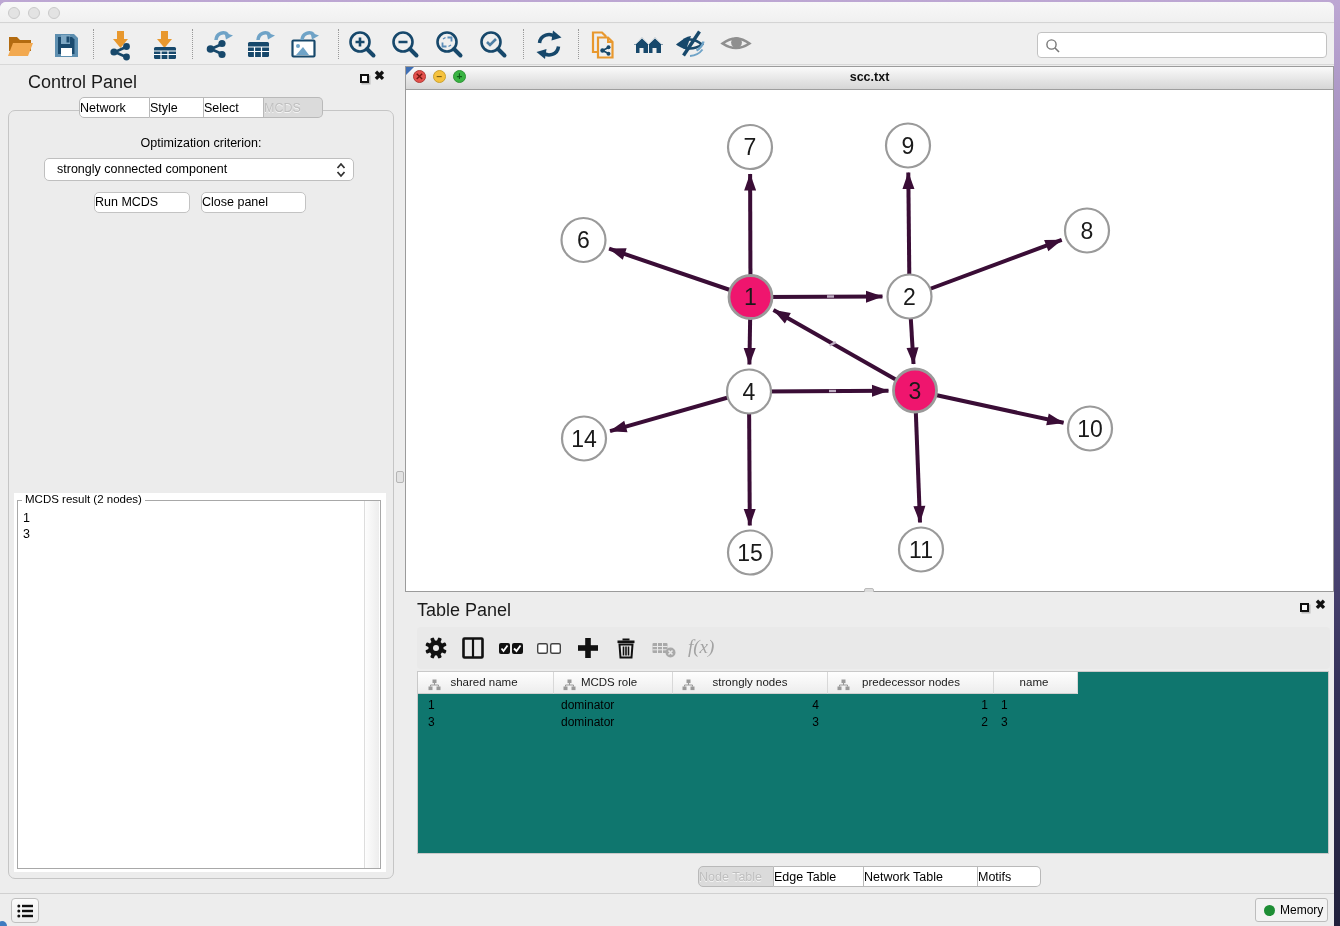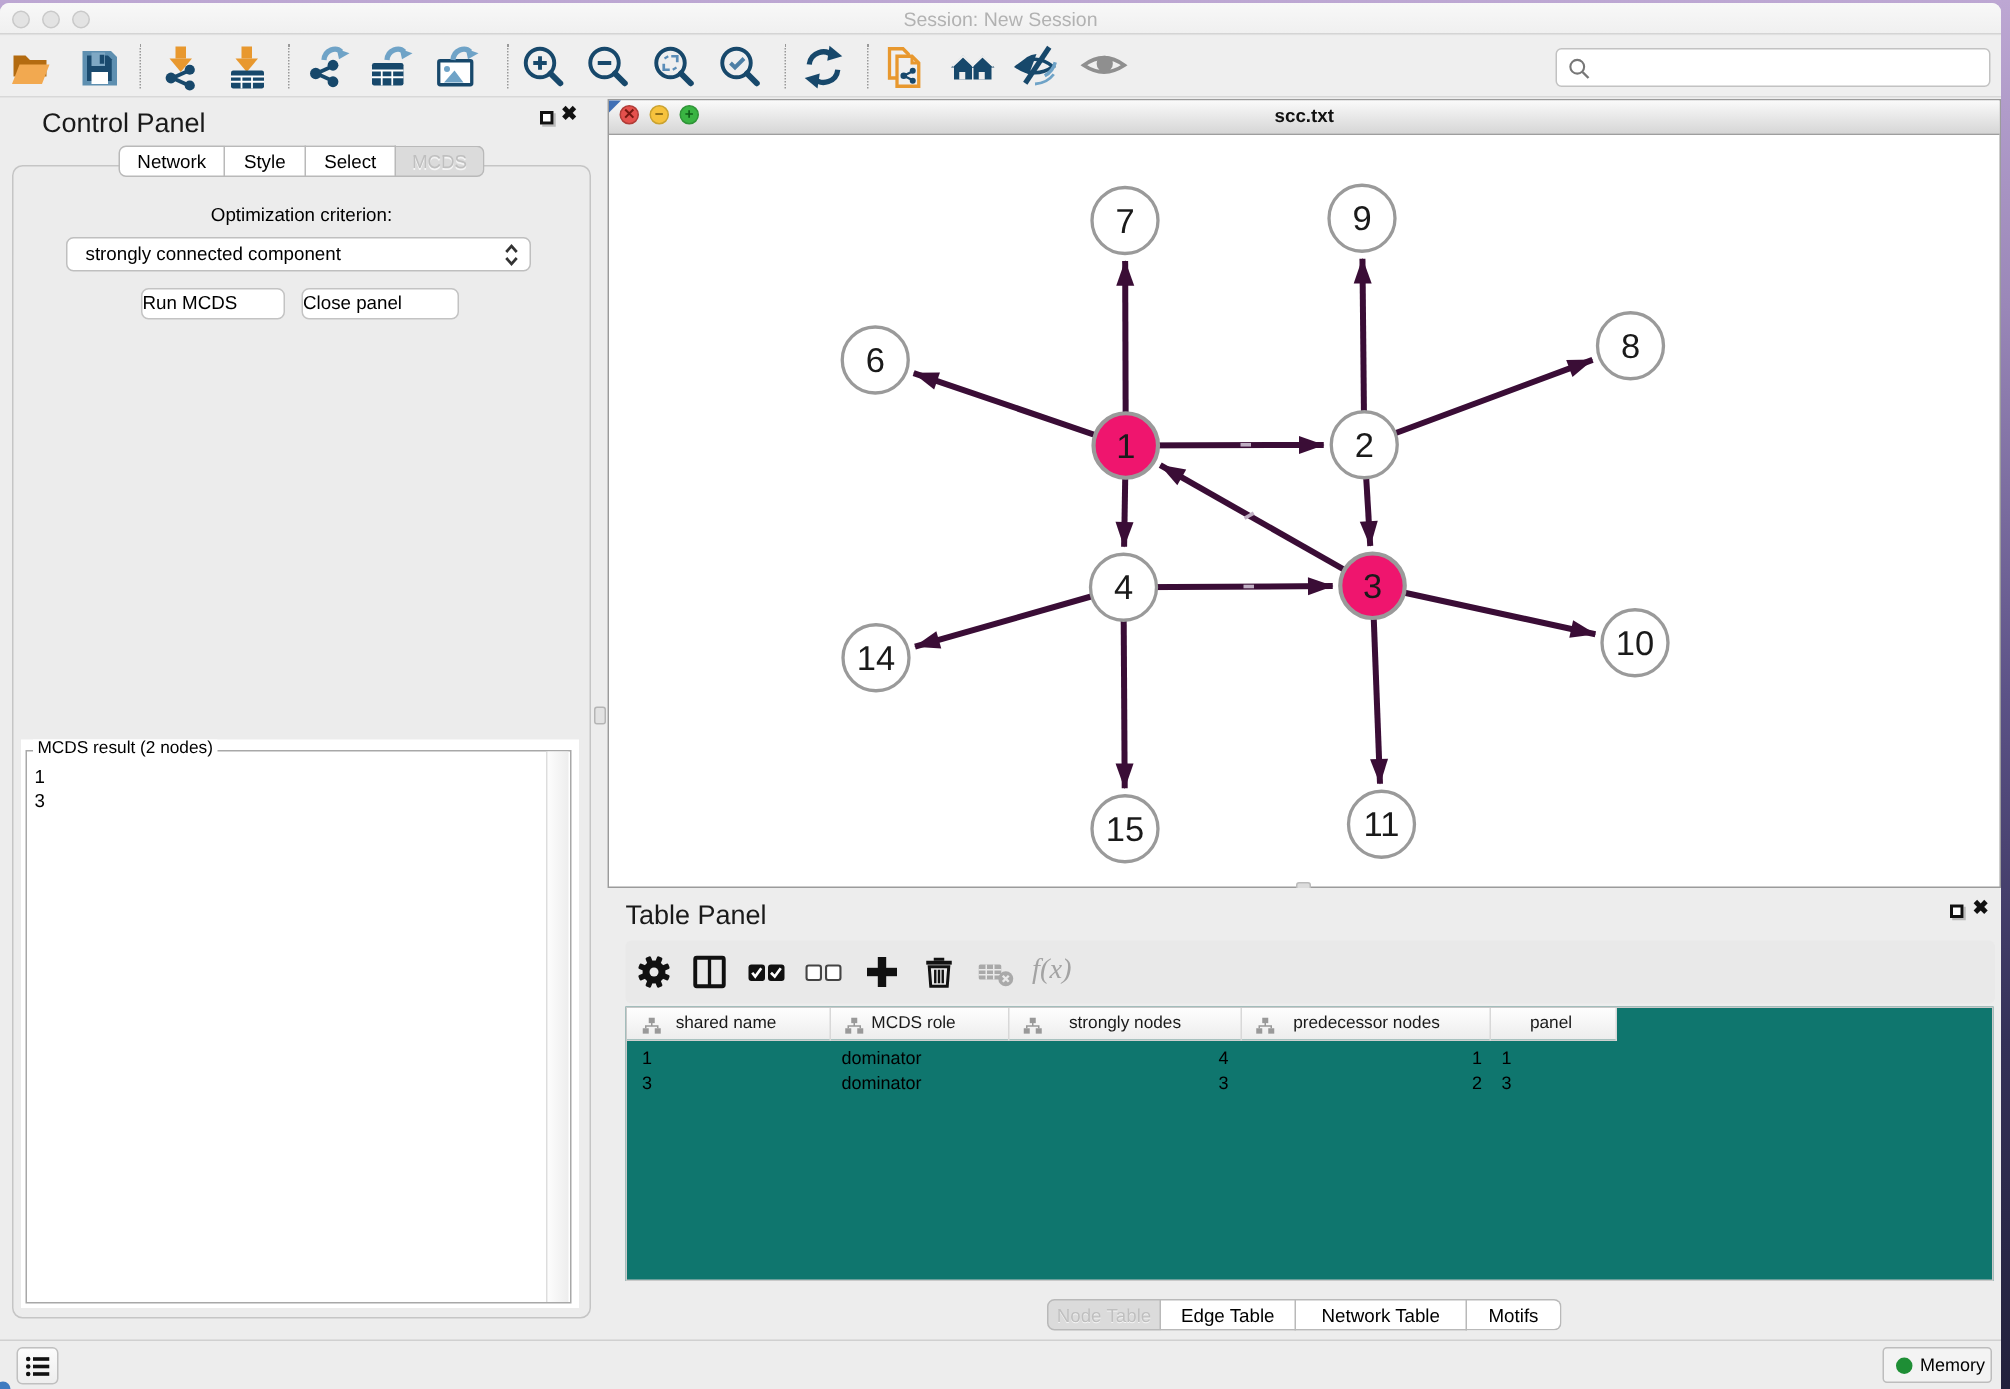--- a/index.html
+++ b/index.html
@@ -10,40 +10,39 @@
 .tl{position:absolute;top:5px;width:12px;height:12px;border-radius:50%;background:#e3e3e3;border:1px solid #c9c9c9}
 #wtitle{position:absolute;top:3px;left:0;width:1334px;text-align:center;font-size:13px;color:#b2b2b2}
 #toolbar{position:absolute;left:0;top:22px;width:1334px;height:41px;background:#efefef;border-bottom:1px solid #d8d8d8}
 .sep{position:absolute;top:5px;height:30px;width:0;border-left:1px dotted #999}
 .ticon{position:absolute;top:4px}
 #search{position:absolute;left:1037px;top:8px;width:290px;height:26px;background:#fff;border:1px solid #c2c2c2;border-radius:4px}
 .ptitle{font-size:18px;color:#1a1a1a}
 .floatbtn{position:absolute;width:9px;height:9px;border:2px solid #111;background:#fff;box-shadow:1.5px 1.5px 0 #bbb}
 .xbtn{position:absolute;font-size:13px;font-weight:bold;color:#111}
 .tabrow{position:absolute;display:flex}
-.tab{height:21px;background:#fff;border:1px solid #b9b9b9;border-left:none;font-size:12.5px;color:#000;text-align:center;line-height:20px}
+.tab{height:21px;background:#fff;border:1px solid #b9b9b9;border-left:none;font-size:12.5px;color:#000;text-align:left;line-height:20px}
 .tab.first{border-left:1px solid #b9b9b9;border-radius:5px 0 0 5px}
 .tab.last{border-radius:0 5px 5px 0}
 .tab.sel{background:#dbdbdb;color:#bfbfbf;text-shadow:0 1px 0 #f5f5f5}
 #cpanel{position:absolute;left:8px;top:108px;width:386px;height:769px;background:#ececec;border:1px solid #c5c5c5;border-radius:7px}
 .btn{position:absolute;height:21px;background:#fff;border:1px solid #c3c3c3;border-radius:5px;font-size:12.5px;text-align:left;line-height:19px;color:#000}
 #netframe{position:absolute;left:405px;top:64px;width:929px;height:526px;border:1px solid #9b9b9b;background:#fff}
 #nettitle{position:absolute;left:0;top:0;width:927px;height:23px;background:linear-gradient(#fafafa,#d6d6d6);border-bottom:1px solid #9e9e9e}
 .mbtn{position:absolute;top:3px;width:13px;height:13px;border-radius:50%;font-size:10px;font-weight:bold;text-align:center;line-height:12px}
 #tpanel{position:absolute;left:405px;top:590px;width:929px;height:300px;background:#ededed}
 #statusbar{position:absolute;left:0;top:891px;width:1334px;height:31px;background:#ededed;border-top:1px solid #d0d0d0}
 </style></head>
 <body>
 <div id="app">
     <div id="win">
 <div id="titlebar">
 <div class="tl" style="left:8px"></div>
         <div class="tl" style="left:28px"></div>
         <div class="tl" style="left:48px"></div>
-<div id="wtitle">Session: New Session</div>
 </div>
 <div id="toolbar">
 <div class="sep" style="left:93px"></div>
 <div class="sep" style="left:192px"></div>
 <div class="sep" style="left:338px"></div>
 <div class="sep" style="left:523px"></div>
 <div class="sep" style="left:578px"></div>
 <svg class="ticon" style="left:4px" width="34" height="34" viewBox="0 0 34 34">
           <polygon points="5,9 13,9 16,12 27,12 27,23 5,23" fill="#b36b10"></polygon>
           <polygon points="9,15 29,15 24,28 4,28" fill="#f2a950"></polygon>
@@ -332,21 +331,21 @@
 <div class="abs" style="left:419px;top:5px"><svg width="13" height="12" viewBox="0 0 13 12">
               <rect x="4.5" y="0.5" width="4" height="3.6" fill="#999"></rect>
               <rect x="0.5" y="7.5" width="4" height="3.6" fill="#999"></rect>
               <rect x="8.5" y="7.5" width="4" height="3.6" fill="#999"></rect>
               <path d="M6.5,4 v2 M2.5,7.5 v-1.5 h8 v1.5" fill="none" stroke="#999" stroke-width="1"></path>
             </svg></div>
 <div class="abs" style="left:-14px;top:4px;width:160px;text-align:center;font-size:11.5px;color:#1a1a1a">shared name</div>
 <div class="abs" style="left:111px;top:4px;width:160px;text-align:center;font-size:11.5px;color:#1a1a1a">MCDS role</div>
 <div class="abs" style="left:252px;top:4px;width:160px;text-align:center;font-size:11.5px;color:#1a1a1a">strongly nodes</div>
 <div class="abs" style="left:413px;top:4px;width:160px;text-align:center;font-size:11.5px;color:#1a1a1a">predecessor nodes</div>
-<div class="abs" style="left:536px;top:4px;width:160px;text-align:center;font-size:11.5px;color:#1a1a1a">panel</div>
+<div class="abs" style="left:536px;top:4px;width:160px;text-align:center;font-size:11.5px;color:#1a1a1a">name</div>
 <div class="abs" style="left:10px;top:26.0px;font-size:12px;color:#000">1</div>
 <div class="abs" style="left:143px;top:26.0px;font-size:12px;color:#000">dominator</div>
 <div class="abs" style="left:254px;top:26.0px;width:147px;text-align:right;font-size:12px;color:#000">4</div>
 <div class="abs" style="left:409px;top:26.0px;width:161px;text-align:right;font-size:12px;color:#000">1</div>
 <div class="abs" style="left:583px;top:26.0px;font-size:12px;color:#000">1</div>
 <div class="abs" style="left:10px;top:42.5px;font-size:12px;color:#000">3</div>
 <div class="abs" style="left:143px;top:42.5px;font-size:12px;color:#000">dominator</div>
 <div class="abs" style="left:254px;top:42.5px;width:147px;text-align:right;font-size:12px;color:#000">3</div>
 <div class="abs" style="left:409px;top:42.5px;width:161px;text-align:right;font-size:12px;color:#000">2</div>
 <div class="abs" style="left:583px;top:42.5px;font-size:12px;color:#000">3</div>

